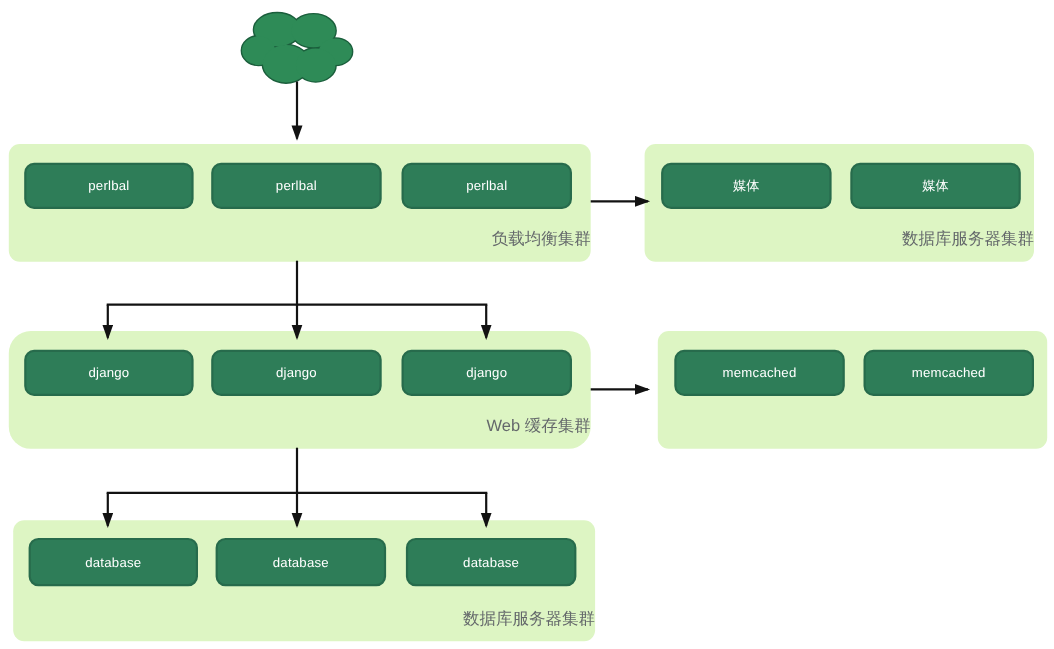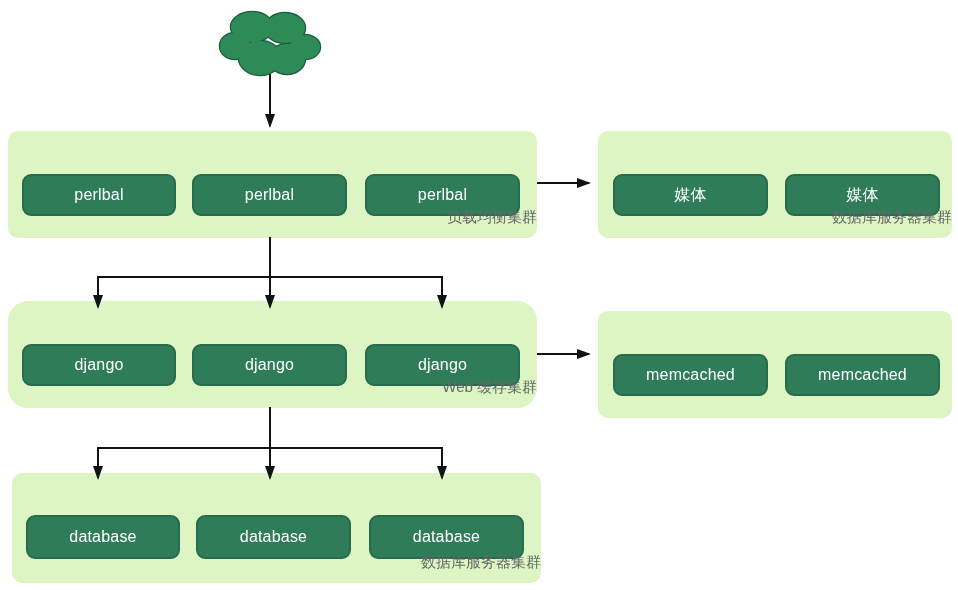--- a/index.html
+++ b/index.html
@@ -16,24 +16,23 @@
     border-radius:10px;
     z-index:1;
   }
   .node{
     position:absolute;
     background:var(--node-bg,#2e7d58);
     border:2px solid var(--node-border,#276b4c);
     border-radius:9px;
     color:var(--node-text,#ffffff);
     display:flex;align-items:center;justify-content:center;
-    font-size:16px;
+    font-size:12px;
     box-sizing:border-box;
     letter-spacing:.2px;
-    margin-top:26px;
   }
   .cluster-label{
     position:absolute;
     left:0;right:0;bottom:11px;
     text-align:right;
     color:var(--cluster-label-text,#64686b);
     font-size:15px;
   }
   #wires{
     position:absolute;left:0;top:0;z-index:5;
@@ -70,34 +69,34 @@
     </g>
   </svg>
 
   <div class="cluster" style="left:8px;top:131px;width:529px;height:107px;">
     <div class="node" style="left:14px;top:17px;width:154px;height:42px;">perlbal</div>
     <div class="node" style="left:184px;top:17px;width:155px;height:42px;">perlbal</div>
     <div class="node" style="left:357px;top:17px;width:155px;height:42px;">perlbal</div>
     <div class="cluster-label">负载均衡集群</div>
   </div>
 
-  <div class="cluster" style="left:598px;top:131px;width:354px;height:107px;">
+  <div class="cluster" style="left:586px;top:131px;width:354px;height:107px;">
     <div class="node" style="left:15px;top:17px;width:155px;height:42px;">媒体</div>
     <div class="node" style="left:187px;top:17px;width:155px;height:42px;">媒体</div>
     <div class="cluster-label">数据库服务器集群</div>
   </div>
 
   <div class="cluster" style="left:8px;top:301px;width:529px;height:107px;border-radius:20px;">
     <div class="node" style="left:14px;top:17px;width:154px;height:42px;">django</div>
     <div class="node" style="left:184px;top:17px;width:155px;height:42px;">django</div>
     <div class="node" style="left:357px;top:17px;width:155px;height:42px;">django</div>
     <div class="cluster-label">Web 缓存集群</div>
   </div>
 
-  <div class="cluster" style="left:598px;top:311px;width:354px;height:107px;">
+  <div class="cluster" style="left:598px;top:301px;width:354px;height:107px;">
     <div class="node" style="left:15px;top:17px;width:155px;height:42px;">memcached</div>
     <div class="node" style="left:187px;top:17px;width:155px;height:42px;">memcached</div>
   </div>
 
   <div class="cluster" style="left:12px;top:473px;width:529px;height:110px;">
     <div class="node" style="left:14px;top:16px;width:154px;height:44px;">database</div>
     <div class="node" style="left:184px;top:16px;width:155px;height:44px;">database</div>
     <div class="node" style="left:357px;top:16px;width:155px;height:44px;">database</div>
     <div class="cluster-label">数据库服务器集群</div>
   </div>

